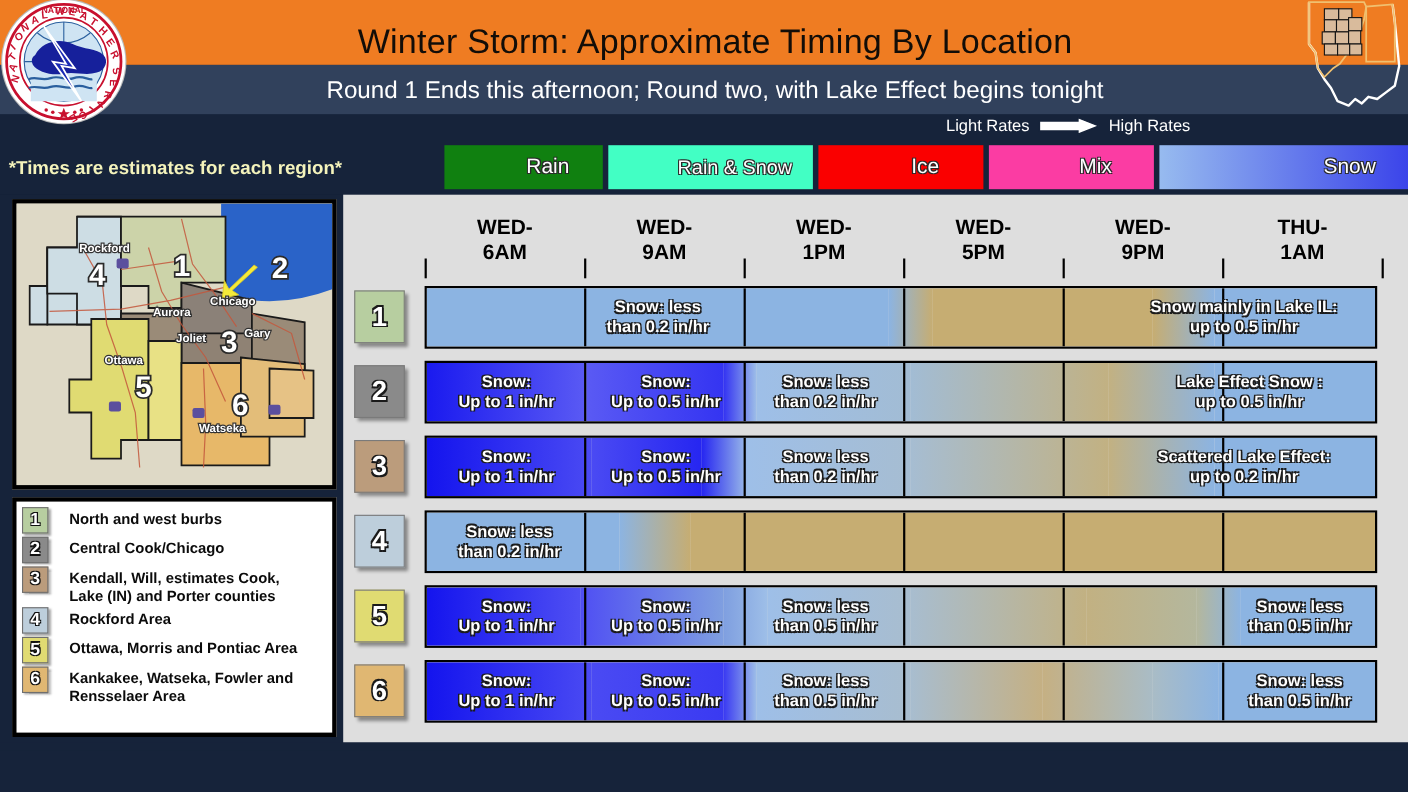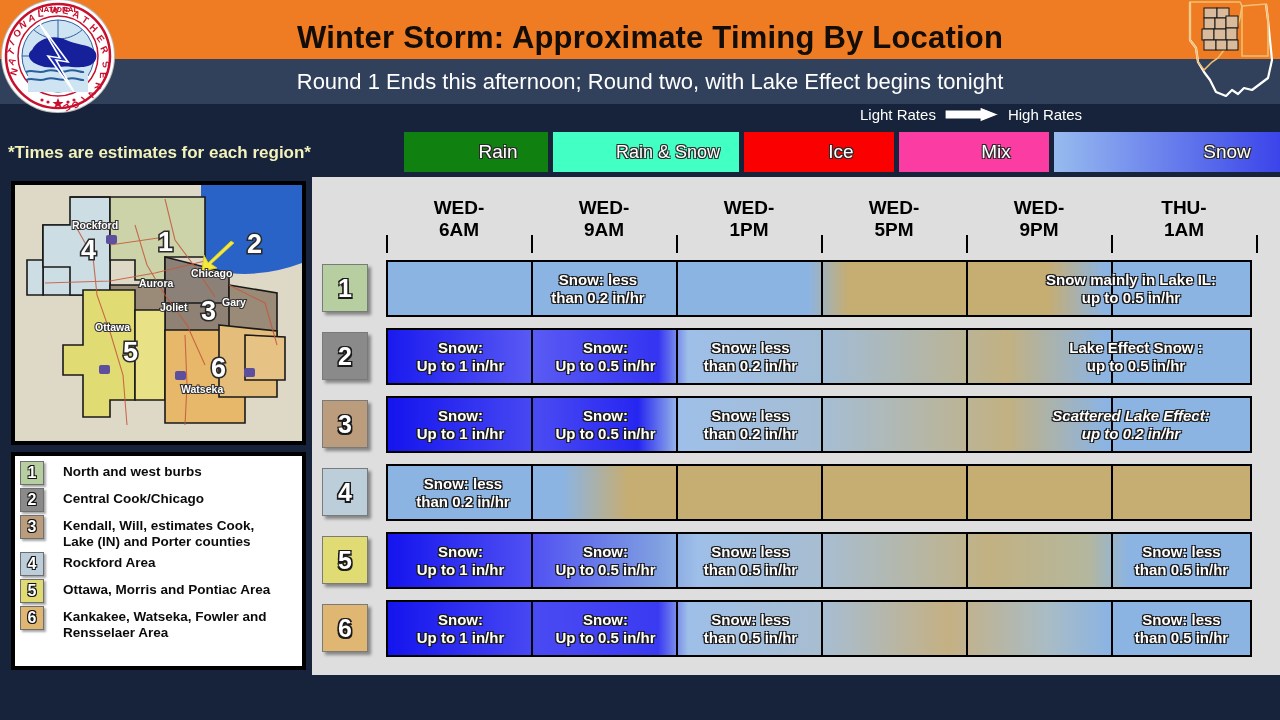--- a/index.html
+++ b/index.html
@@ -12,21 +12,21 @@
   .stage{position:relative;width:1280px;height:720px;}
 
   
   .hdr-orange{
     position:absolute;left:0;top:0;width:1280px;height:59px;
     background:#ef7c22;
   }
   .hdr-title{
     position:absolute;left:115px;top:0;width:1070px;height:75px;
     display:flex;align-items:center;justify-content:center;
-    font-size:31px;font-weight:bold;color:#120d08;letter-spacing:.2px;
+    font-size:31px;font-weight:normal;color:#120d08;letter-spacing:.2px;
     white-space:nowrap;
   }
   .hdr-sub-band{
     position:absolute;left:0;top:59px;width:1280px;height:45px;
     background:#31415c;
   }
   .hdr-sub{
     position:absolute;left:115px;top:59px;width:1070px;height:45px;
     display:flex;align-items:center;justify-content:center;
     font-size:22px;color:#ffffff;white-space:nowrap;font-weight:400;
@@ -465,21 +465,21 @@
           <div>Up to 1 in/hr</div>
         </div>
         <div class="celltext" style="left: 145px; width: 145px;">
           <div>Snow:</div>
           <div>Up to 0.5 in/hr</div>
         </div>
         <div class="celltext" style="left: 290px; width: 145px;">
           <div>Snow:  less</div>
           <div>than 0.2 in/hr</div>
         </div>
-        <div class="celltext" style="left: 620px; width: 246px; font-style: italic;">
+        <div class="celltext" style="left: 620px; width: 246px;">
           <div>Scattered  Lake Effect:</div>
           <div>up to  0.2 in/hr</div>
         </div>
       </div>
       <div class="rowbadge" style="top: 468px; background: rgb(189, 206, 219);">4</div>
       <div class="rowstrip" style="top: 464px;">
         <div style="position: absolute; top: 0px; bottom: 0px; left: 0px; width: 175px; background: rgb(140, 180, 226);"></div>
         <div style="position: absolute; top: 0px; bottom: 0px; left: 175px; width: 65px; background: linear-gradient(90deg, rgb(140, 180, 226) 0%, rgb(198, 173, 114) 100%);"></div>
         <div style="position: absolute; top: 0px; bottom: 0px; left: 240px; width: 626px; background: rgb(198, 173, 114);"></div>
         <div class="vline" style="left: 143px;"></div>

